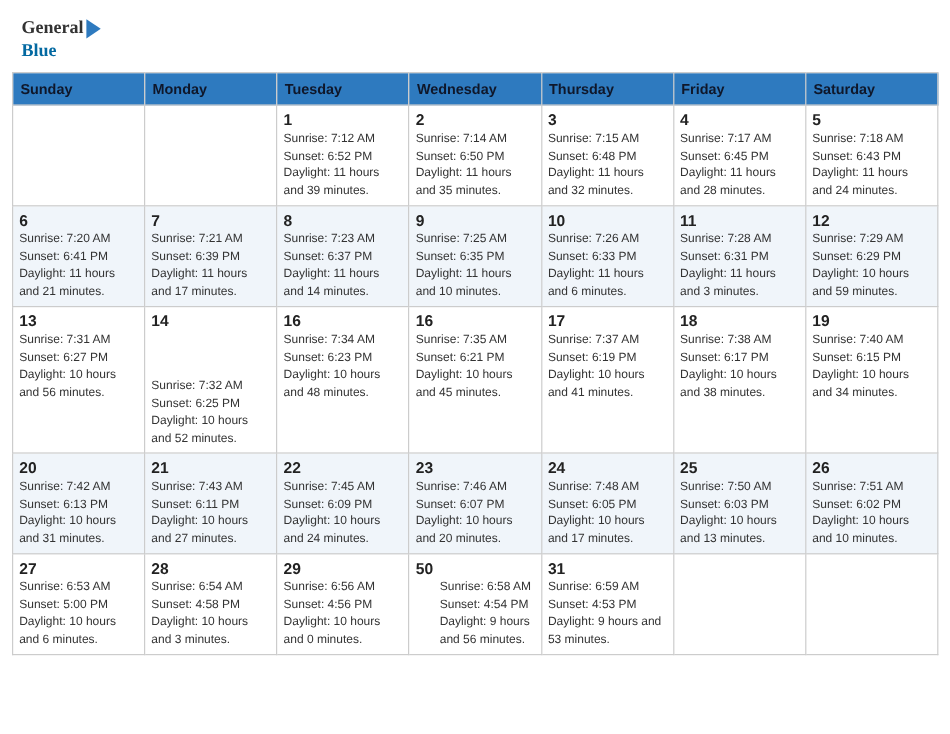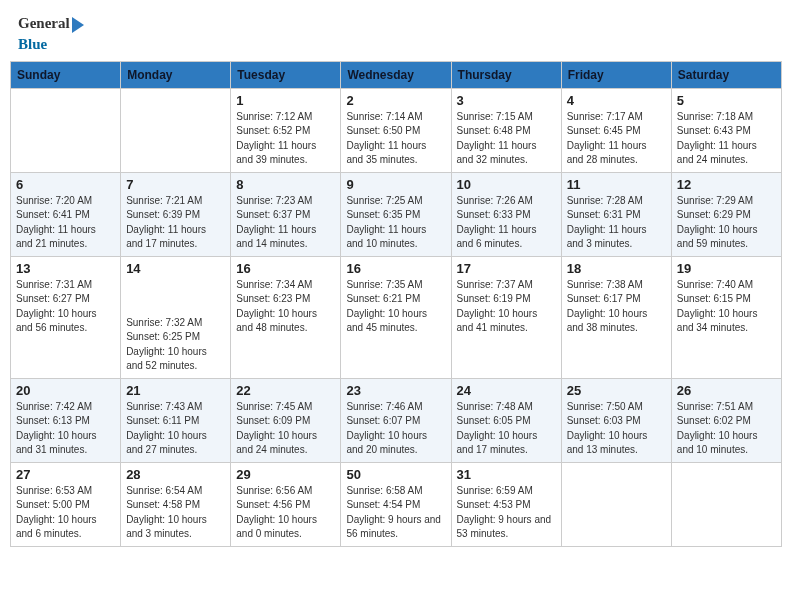--- a/index.html
+++ b/index.html
@@ -289,21 +289,21 @@
 Daylight: 10 hours and 3 minutes.</div>
         </td>
         <td>
           <span class="day-number">29</span>
           <div class="day-info" style="white-space: pre-line;">Sunrise: 6:56 AM
 Sunset: 4:56 PM
 Daylight: 10 hours and 0 minutes.</div>
         </td>
         <td>
           <span class="day-number">50</span>
-          <div class="day-info" style="white-space: pre-line;">Sunrise: 6:58 AM
+          <div class="day-info" style="white-space: pre-line; margin-left: 20px;">Sunrise: 6:58 AM
 Sunset: 4:54 PM
 Daylight: 9 hours and 56 minutes.</div>
         </td>
         <td>
           <span class="day-number">31</span>
           <div class="day-info" style="white-space: pre-line;">Sunrise: 6:59 AM
 Sunset: 4:53 PM
 Daylight: 9 hours and 53 minutes.</div>
         </td>
         <td class="empty-cell"></td>

